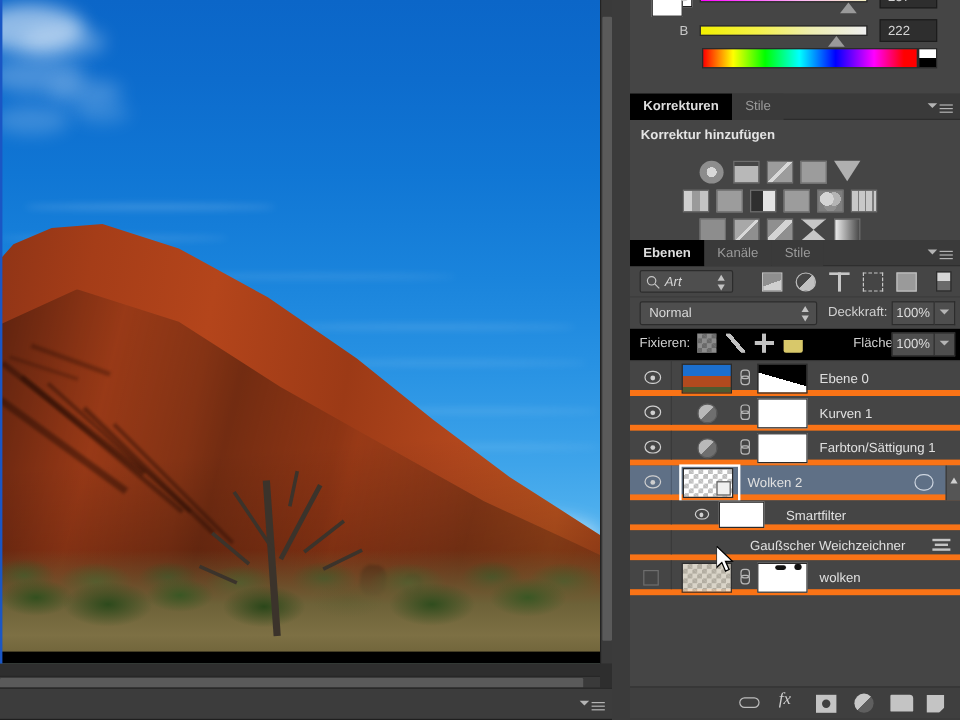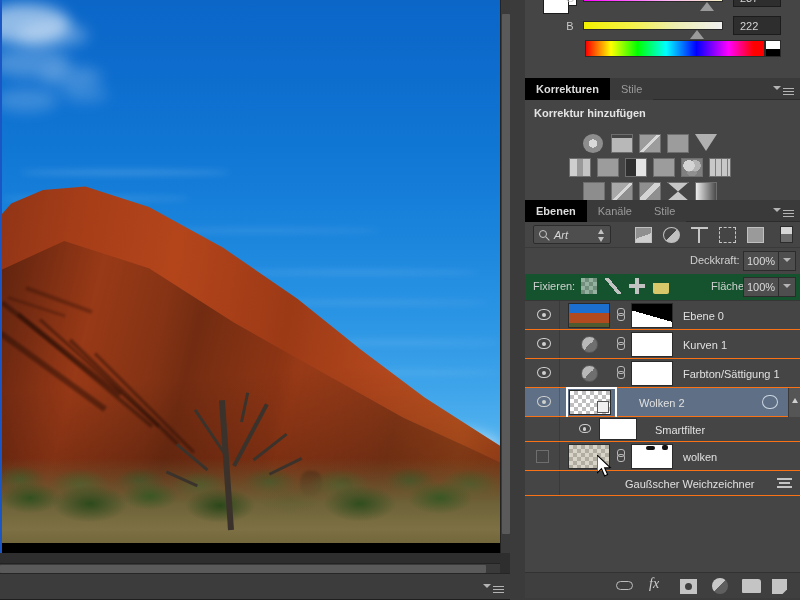--- a/index.html
+++ b/index.html
@@ -258,32 +258,32 @@
   }
   .num-field {
     position: absolute; top: 3px; width: 36px; height: 20px;
     background: #4e4e4e; border: 1px solid #2c2c2c;
     font-size: 11px; color: #dcdcdc; line-height: 19px; text-align: center;
   }
   .num-caret {
     position: absolute; top: 3px; width: 17px; height: 20px;
     background: #4e4e4e; border: 1px solid #2c2c2c; border-left: none;
   }
-  .lock-row { position: relative; height: 26px; background: #14532d; }
+  .lock-row { position: relative; height: 26px; background: #000000; }
   .lock-lbl { position: absolute; left: 8px; top: 6px; font-size: 11px; color: #d0d0d0; }
   .lock-ico { position: absolute; top: 4px; width: 16px; height: 16px; }
 
   
   .layer-list {
     position: relative; background: #454545;
     border-top: 1px solid #363636;
   }
   .layer-row {
     position: relative; height: 29px;
-    border-bottom: 1px solid #f97316; background: #454545;
+    border-bottom: 5px solid #f97316; background: #454545;
   }
   .layer-row.selected { background: #5f7086; }
   .layer-row.sub { height: 25px; background: #454545; }
   .eye {
     position: absolute; left: 10px; top: 8px; width: 18px; height: 12px;
   }
   .eye .ball {
     position: absolute; left: 2px; top: 0px; width: 14px; height: 11px;
     border: 1.4px solid #cfcfcf; border-radius: 50% / 55%;
   }
@@ -523,20 +523,27 @@
           </div>
           <div class="filter-ico" style="left:110px;border:1.3px solid #c0c0c0;background:linear-gradient(160deg,#8f8f8f 55%,#cfcfcf 55%);"></div>
           <div class="filter-ico" style="left:138px;border-radius:50%;border:1.3px solid #c0c0c0;background:linear-gradient(135deg,#454545 0 50%,#c0c0c0 50% 100%);"></div>
           <div class="filter-ico" style="left:166px;background:linear-gradient(180deg,#c6c6c6 0 2.5px,transparent 2.5px), linear-gradient(90deg,transparent 0 7px,#c6c6c6 7px 9.5px,transparent 9.5px);"></div>
           <div class="filter-ico" style="left:194px;border:1.4px dashed #c6c6c6;"></div>
           <div class="filter-ico" style="left:222px;border:1.3px solid #c0c0c0;background:#9a9a9a;"></div>
           <div class="toggle-switch"></div>
         </div>
 
         <div class="mode-row">
+          <div class="mode-select">
+            <span class="lbl">Normal</span>
+            <span class="updown">
+                <i class="up"></i>
+                <i class="dn"></i>
+              </span>
+          </div>
           <span class="lbl-right" style="left:165px;">Deckkraft:</span>
           <div class="num-field" style="left:218px;">100%</div>
           <div class="num-caret" style="left:254px;">
             <span class="caret-dn" style="margin:6px 0 0 4px;"></span>
           </div>
         </div>
 
         <div class="lock-row">
           <span class="lock-lbl">Fixieren:</span>
           <div class="lock-ico checker" style="left:56px;opacity:.55;"></div>
@@ -603,61 +610,61 @@
             <span class="eye">
                 <i class="ball"></i>
                 <i class="pupil"></i>
               </span>
             <span class="col-sep" style="background:#4d5c70;"></span>
             <div class="thumb-img checker" style="left:44px;top:2px;">
               <span class="smartobj-badge"></span>
             </div>
             <span class="sel-outline" style="left:41px;top:-1px;width:51px;height:32px;"></span>
             <span class="mask-link-small" style="right:22px;top:7px;width:16px;height:14px;border:1.4px solid #cdd5e0;border-radius:50% 50% 50% 50%/55% 55% 55% 55%;"></span>
-            <span class="layer-name" style="left:114px;top:9px;text-align:center;">Wolken 2</span>
+            <span class="layer-name" style="left:98px;top:9px;text-align:center;">Wolken 2</span>
             <div class="list-scroll">
               <span class="arrow"></span>
             </div>
           </div>
 
           <div class="layer-row sub">
             <span class="col-sep"></span>
             <span class="eye" style="left:52px;top:7px;width:15px;height:11px;">
               <i class="ball" style="width:12px;height:9px;"></i>
                 <i class="pupil" style="left:5.5px;top:3px;width:3.5px;height:3.5px;"></i>
             </span>
             <div class="thumb-mask" style="left:74px;top:1px;width:38px;height:22px;"></div>
             <span class="layer-name" style="left:130px;top:7px;">Smartfilter</span>
           </div>
 
+          <div class="layer-row sub">
+            <span class="col-sep"></span>
+            <span class="layer-name" style="left:100px;top:7px;">Gaußscher Weichzeichner</span>
+            <span class="filter-settings-ico" style="right:8px;top:7px;">
+              <i style="top:0;"></i>
+                <i style="top:4px;width:11px;left:2px;"></i>
+                <i style="top:8px;"></i>
+            </span>
+          </div>
+
           <div class="layer-row">
             <span class="eye-empty"></span>
             <span class="col-sep"></span>
             <div class="thumb-img checker" style="left:43px;top:2px;opacity:.85;
                  box-shadow:inset 0 0 0 40px rgba(214,196,150,0.30);"></div>
             <span class="link-ico" style="left:92px;top:7px;">
                 <i class="r1"></i>
                 <i class="r2"></i>
               </span>
             <div class="thumb-mask" style="left:106px;top:2px;
                  background:#fff;">
               <span style="position:absolute;left:14px;top:1px;width:9px;height:4px;background:#111;border-radius:2px;"></span>
               <span style="position:absolute;left:30px;top:0px;width:6px;height:5px;background:#111;border-radius:2px;"></span>
             </div>
             <span class="layer-name" style="left:158px;top:9px;">wolken</span>
-          </div>
-
-          <div class="layer-row sub">
-            <span class="col-sep"></span>
-            <span class="layer-name" style="left:100px;top:7px;">Gaußscher Weichzeichner</span>
-            <span class="filter-settings-ico" style="right:8px;top:7px;">
-              <i style="top:0;"></i>
-                <i style="top:4px;width:11px;left:2px;"></i>
-                <i style="top:8px;"></i>
-            </span>
           </div>
 
 
         </div>
 
         <div class="layer-toolbar">
           <span class="tb-ico" style="left:91px;width:17px;border:1.6px solid #bdbdbd;border-radius:8px;height:9px;top:8px;"></span>
           <span class="tb-ico" style="left:124px;font-style:italic;color:#cfcfcf;font-size:14px;font-family:'Liberation Serif',serif;top:3px;">fx</span>
           <span class="tb-ico" style="left:155px;width:17px;height:15px;top:6px;background:#c4c4c4;">
             <i style="position:absolute;left:5px;top:4px;width:7px;height:7px;background:#3f3f3f;border-radius:50%;"></i>

